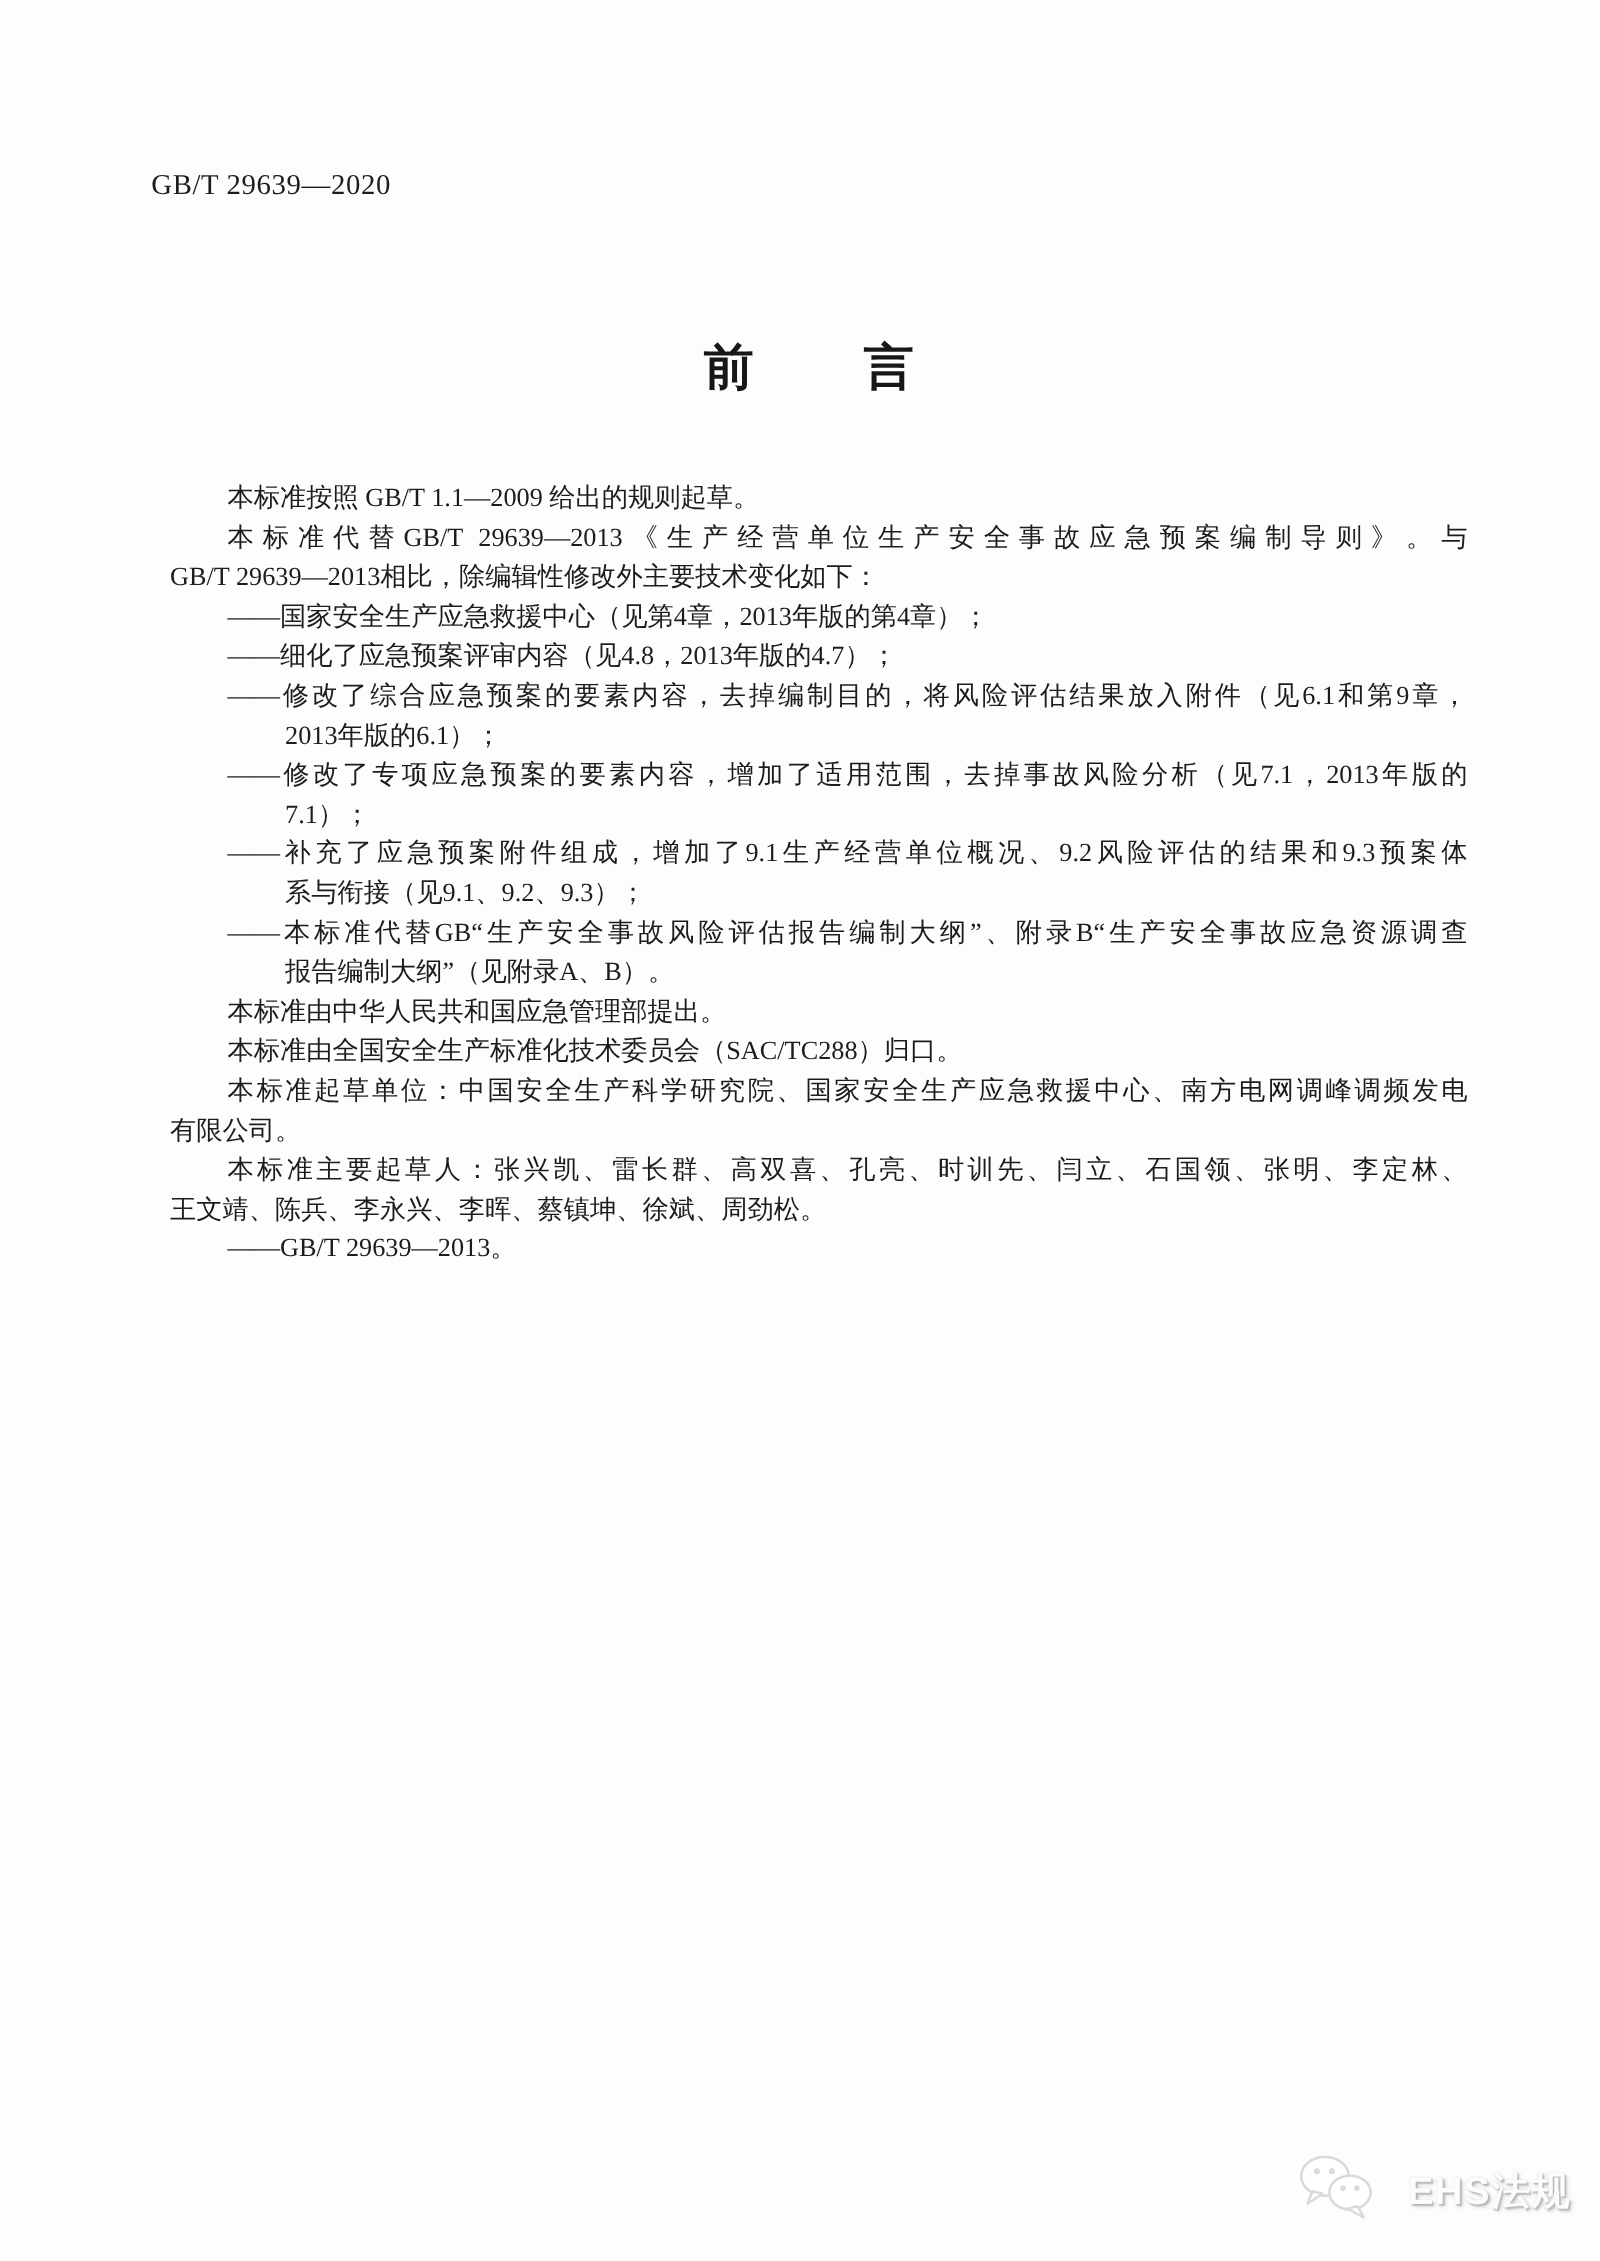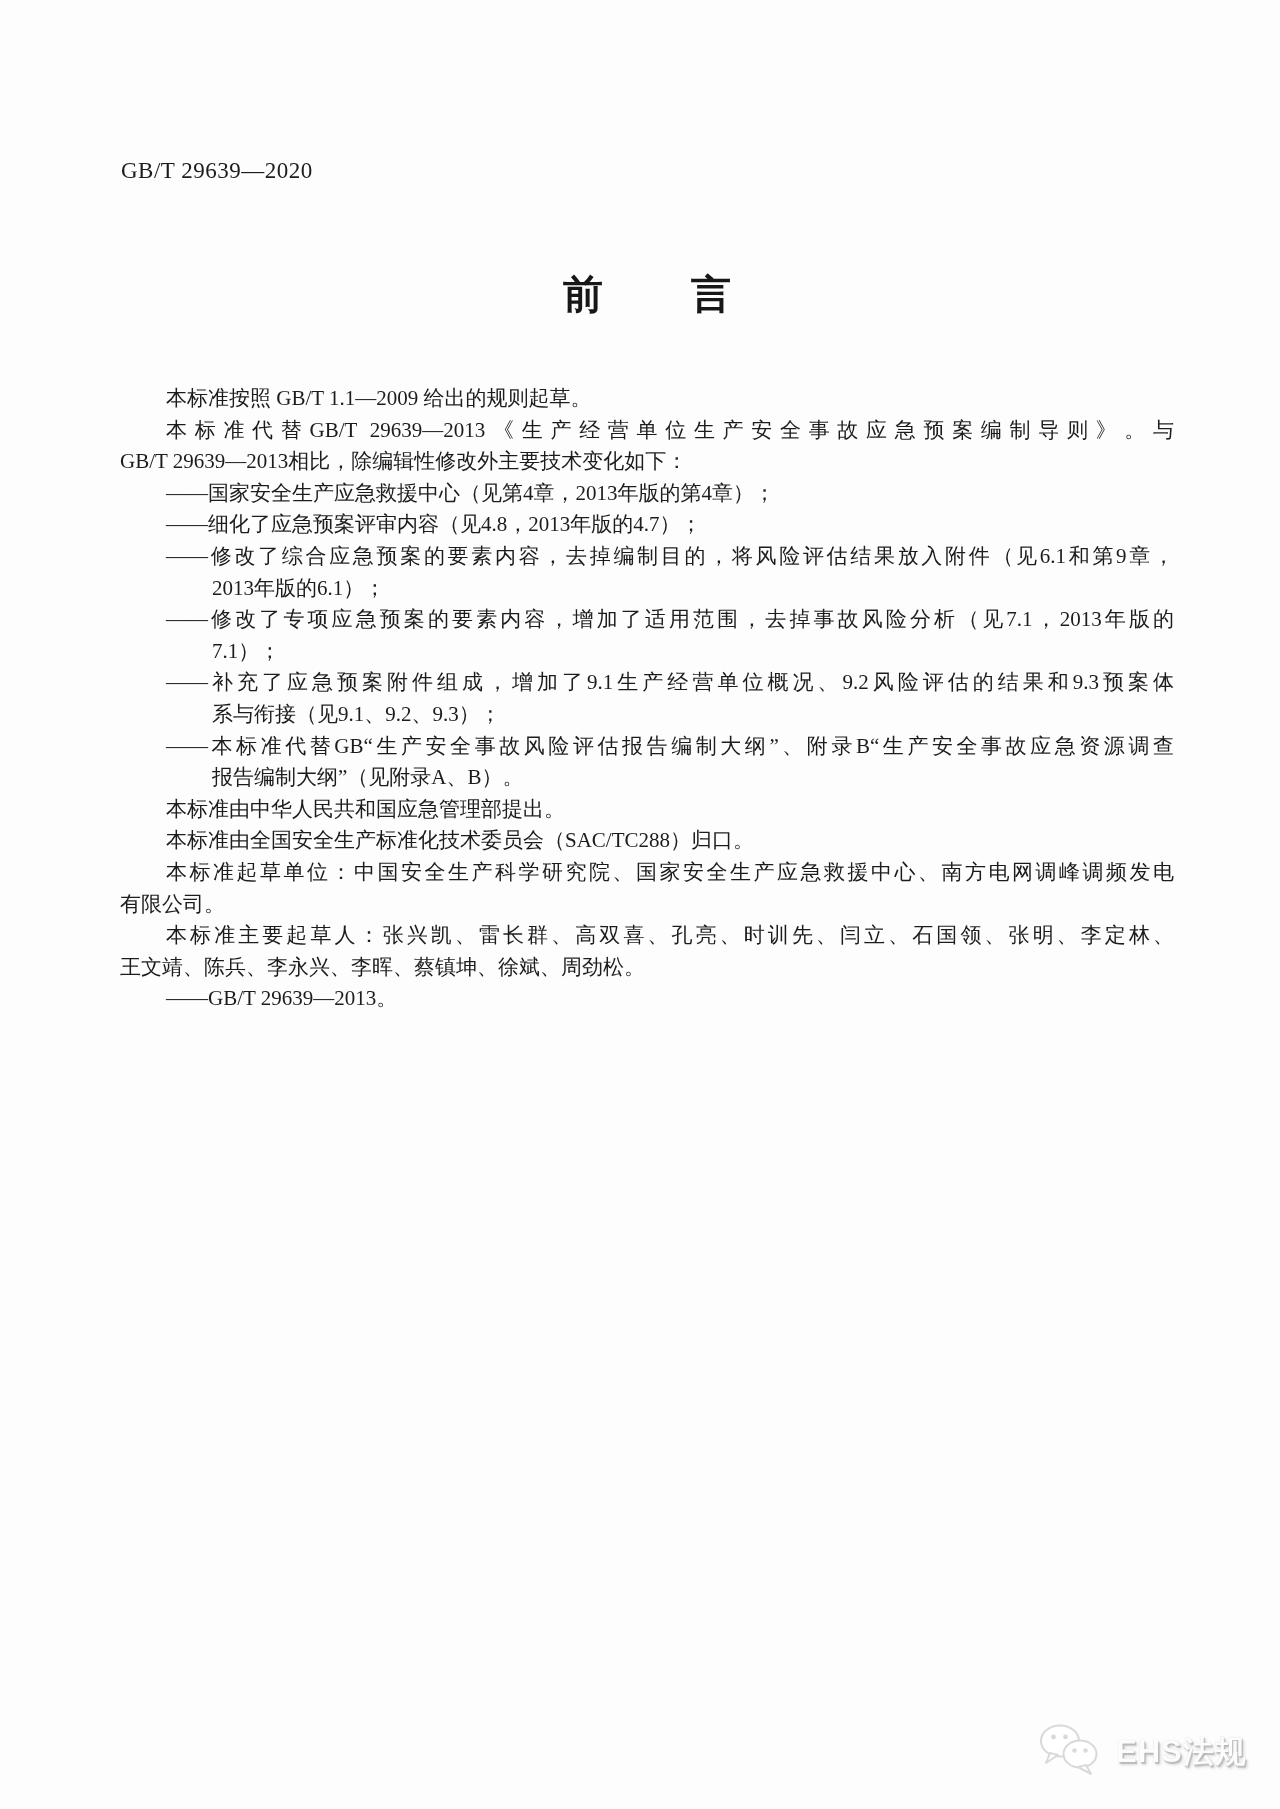--- a/index.html
+++ b/index.html
@@ -12,21 +12,21 @@
     width: 1280px;
     height: 1809px;
     background: #fdfdfd;
     overflow: hidden;
     font-family: "Liberation Serif", "DejaVu Serif", serif;
     color: #1c1c1c;
   }
   .doc-header {
     position: absolute;
     left: 121px;
-    top: 158px;
+    top: 135px;
     font-size: 23px;
     letter-spacing: 0.5px;
     color: #1c1c1c;
   }
   .doc-title {
     position: absolute;
     left: 120px;
     top: 272px;
     width: 1054px;
     display: flex;
@@ -40,35 +40,35 @@
   }
   .doc-body {
     position: absolute;
     left: 120px;
     top: 383px;
     width: 1054px;
     font-size: 21px;
     line-height: 31.6px;
     color: #1c1c1c;
   }
-  .bline { display: block; }
+  .bline { display: block; margin-left: 16px; }
   .indent { padding-left: 46px; }
   .cont2  { padding-left: 92px; }
   .just {
     text-align: justify;
     text-align-last: justify;
     text-justify: inter-character;
   }
   .watermark {
     position: absolute;
     left: 1036px;
     top: 1722px;
     display: flex;
     align-items: center;
-    gap: 12px;
+    gap: 22px;
   }
   .wm-icon { display: block; }
   .wm-text {
     font-family: "Liberation Sans", "DejaVu Sans", sans-serif;
     font-weight: 700;
     font-size: 31px;
     letter-spacing: 1px;
     color: #fcfcfc;
     text-shadow: 1.5px 1.5px 1px rgba(140,140,140,0.45),
                  0 0 1px rgba(170,170,170,0.5),

